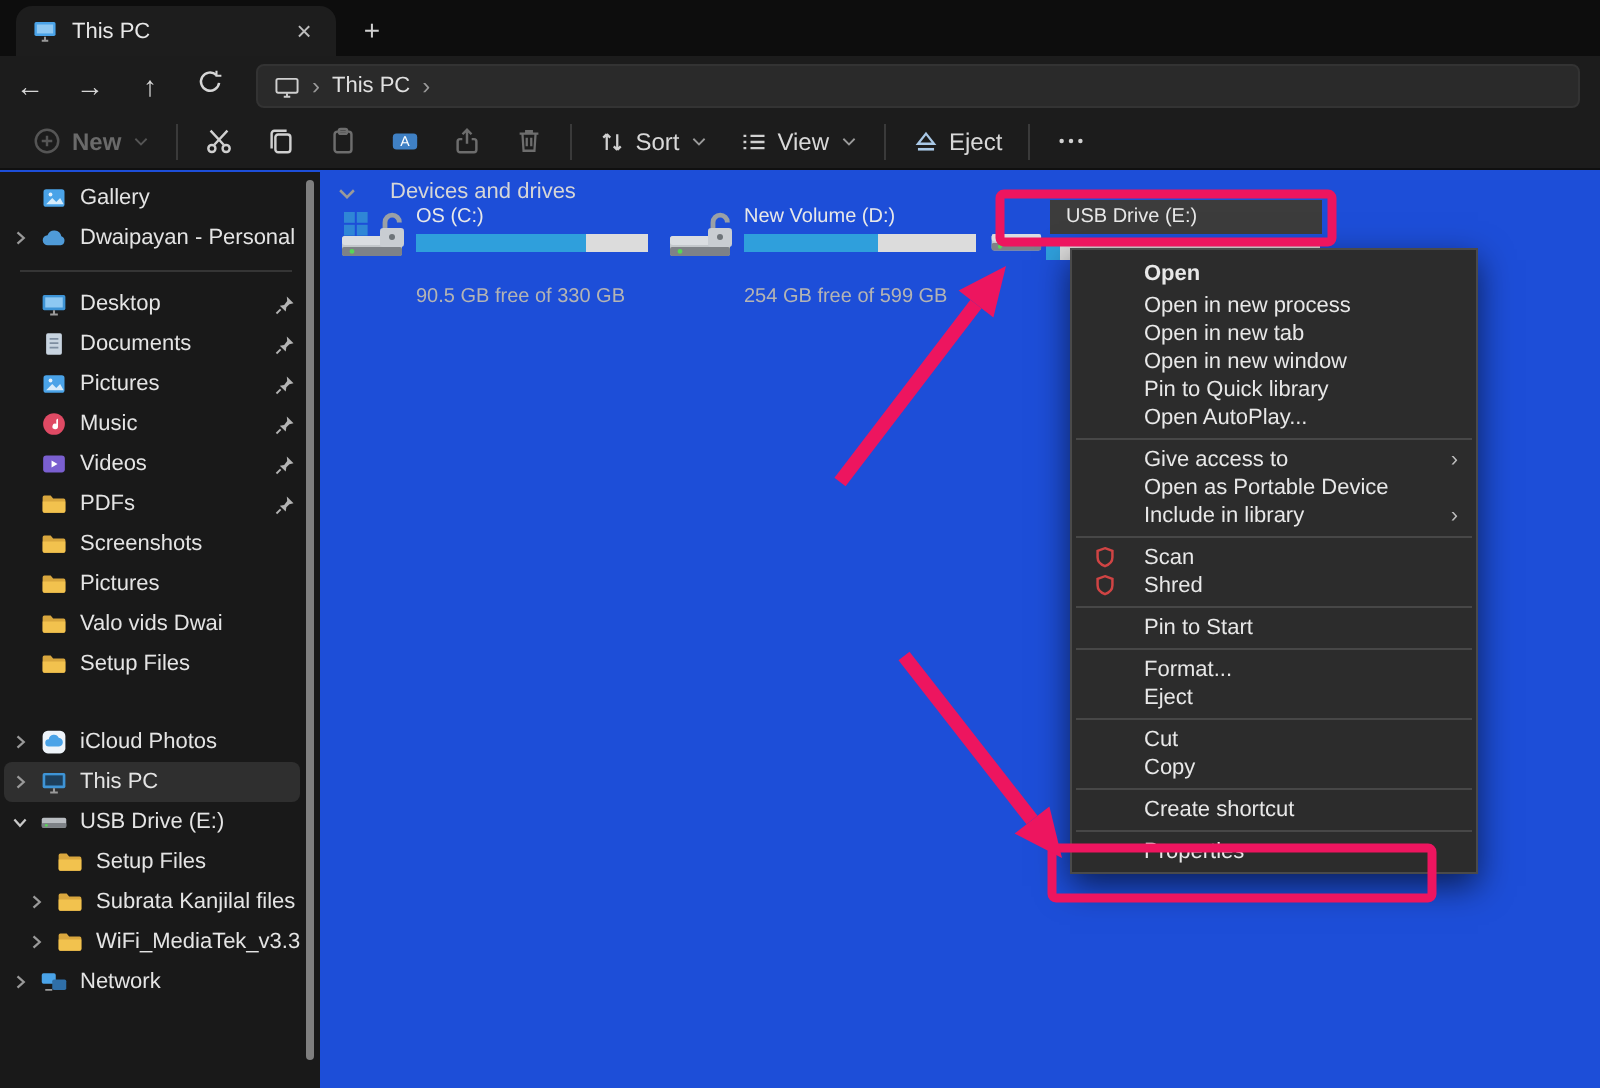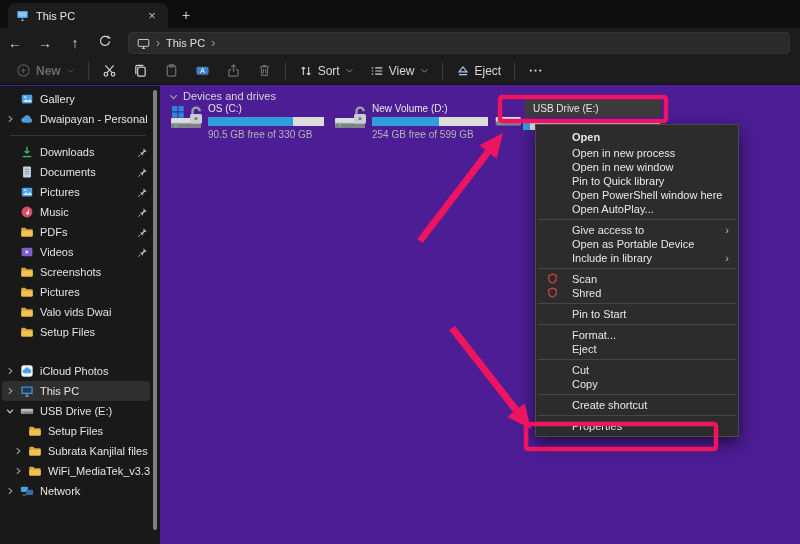--- a/index.html
+++ b/index.html
@@ -1,18 +1,18 @@
 <!DOCTYPE html>
 <html><head>
 <meta charset="utf-8">
 <style>
   * { margin:0; padding:0; box-sizing:border-box; }
   html,body { width:800px; height:544px; background:#000; overflow:hidden;
               font-family:"Liberation Sans", sans-serif; }
-  #window { position:relative; width:800px; height:544px; background:#4c1d95; overflow:hidden; }
+  #window { position:relative; width:800px; height:544px; background:#1d4ed8; overflow:hidden; }
 
   
   #titlebar { position:absolute; left:0; top:0; width:800px; height:28px; background:#0d0d0d; }
   .tab { position:absolute; left:8px; top:3px; width:160px; height:25px; background:#1d1d1d;
          border-radius:8px 8px 0 0; display:flex; align-items:center; padding:0 8px; gap:7px;
          color:#e8e8e8; font-size:11px; }
   .tab .tab-title { flex:1; white-space:nowrap; overflow:hidden; }
   .tab-close { color:#bdbdbd; font-size:13px; width:16px; text-align:center; border-radius:3px; }
   .newtab-btn { position:absolute; left:176px; top:6px; color:#cfcfcf; font-size:14px; width:20px;
                 height:20px; text-align:center; line-height:19px; }
@@ -47,27 +47,27 @@
   .sb-label { flex:1; white-space:nowrap; overflow:hidden; }
   .sb-pin { width:16px; display:inline-flex; justify-content:center; }
   .sb-divider { height:1px; background:#353535; margin:6px 14px 6px 10px; }
   .sb-gap { height:19px; }
   .sb-indent2 { padding-left:8px; }
   #sb-scrollbar { position:absolute; left:153px; top:90px; width:4px; height:440px; background:#7f7f7f;
                   border-radius:2px; }
 
   #main { position:absolute; left:160px; top:86px; width:640px; height:458px; }
   #section-header { position:absolute; left:8px; top:4px; color:#d6d6d6; font-size:11px;
-                    display:flex; gap:4px; align-items:center;justify-content:flex-end; }
+                    display:flex; gap:16px; align-items:center;justify-content:flex-end; }
   .drive-tile { position:absolute; top:17px; width:160px; height:36px; }
   .drive-tile .d-icon { position:absolute; left:0; top:2px; }
   .drive-tile .d-name { position:absolute; left:38px; top:0; font-size:10px; color:#e8e8e8; white-space:nowrap; }
   .drive-tile .d-bar { position:absolute; left:38px; top:14px; width:116px; height:9px; background:#dcdcdc; }
   .drive-tile .d-fill { height:100%; background:#2f9fdc; }
-  .drive-tile .d-free { position:absolute; left:38px; top:26px; font-size:10px; color:#b4b4b4; white-space:nowrap; }
+  .drive-tile .d-free { position:absolute; left:38px; top:40px; font-size:10px; color:#b4b4b4; white-space:nowrap; }
   #drive-0 { left:10px; } #drive-1 { left:174px; }
   #drive-2 { left:335px; width:170px; }
   #drive-2 .d-name { left:30px; padding:3px 8px; top:-3px; background:#3c3c3c; width:136px; }
   #drive-2 .d-bar { left:28px; top:19px; width:137px; height:8px; }
 
   
   #ctxmenu { position:absolute; left:535px; top:124px; width:204px; background:#2c2c2c;
              border:1px solid #4a4a4a; box-shadow:0 6px 16px rgba(0,0,0,.6); padding:3px 0; z-index:5; }
   .menu-item { position:relative; height:14px; line-height:14px; font-size:11px; color:#e8e8e8;
                padding-left:36px; white-space:nowrap; }
@@ -253,25 +253,26 @@
             <path d="M4.6 12.2a2.9 2.9 0 0 1-.3-5.8A4.1 4.1 0 0 1 12.2 7a2.7 2.7 0 0 1-.4 5.2z" fill="#4f9bd8"></path>
           </svg>
         </span>
         <span class="sb-label">Dwaipayan - Personal</span>
       </div>
       <div class="sb-divider"></div>
       <div class="sb-row">
         <span class="sb-chev"></span>
         <span class="sb-ic">
           <svg width="14" height="14" viewBox="0 0 16 16">
-            <path d="M8 2v7.5M8 9.5 5.3 6.8M8 9.5l2.7-2.7" stroke="#46b05e" stroke-width="1.6" fill="none"></path>
-            <path d="M3 13.2h10" stroke="#46b05e" stroke-width="1.6"></path>
-          </svg>
-        </span>
-        <span class="sb-label">Downloads</span>
+            <rect x="1.5" y="2.8" width="13" height="8.7" rx="1" fill="#3e94d6"></rect>
+            <rect x="3" y="4.2" width="10" height="5.8" fill="#8ec8f2"></rect>
+            <path d="M5.8 14h4.4M8 11.5V14" stroke="#9a9a9a" stroke-width="1.2"></path>
+          </svg>
+        </span>
+        <span class="sb-label">Desktop</span>
         <span class="sb-pin">
           <svg width="11" height="11" viewBox="0 0 16 16">
             <path d="M9.3 1.8 14.2 6.7l-3 .7-2.2 2.2-.5 3.2-4.3-4.3 3.2-.5L9.6 5z" fill="#b4b4b4"></path>
             <path d="M4.8 11.2 1.8 14.2" stroke="#b4b4b4" stroke-width="1.4"></path>
           </svg>
         </span>
       </div>
       <div class="sb-row">
         <span class="sb-chev"></span>
         <span class="sb-ic">
@@ -318,41 +319,41 @@
           <svg width="11" height="11" viewBox="0 0 16 16">
             <path d="M9.3 1.8 14.2 6.7l-3 .7-2.2 2.2-.5 3.2-4.3-4.3 3.2-.5L9.6 5z" fill="#b4b4b4"></path>
             <path d="M4.8 11.2 1.8 14.2" stroke="#b4b4b4" stroke-width="1.4"></path>
           </svg>
         </span>
       </div>
       <div class="sb-row">
         <span class="sb-chev"></span>
         <span class="sb-ic">
           <svg width="14" height="14" viewBox="0 0 16 16">
-            <path d="M1.5 4.2a1 1 0 0 1 1-1h3.6l1.4 1.7h6a1 1 0 0 1 1 1V12a1 1 0 0 1-1 1h-11a1 1 0 0 1-1-1z" fill="#d9a73e"></path>
-            <path d="M1.5 6.5h13V12a1 1 0 0 1-1 1h-11a1 1 0 0 1-1-1z" fill="#f2c24e"></path>
-          </svg>
-        </span>
-        <span class="sb-label">PDFs</span>
+            <rect x="1.8" y="3.2" width="12.4" height="9.6" rx="1.8" fill="#7a5fd0"></rect>
+            <path d="M6.6 6v4l3.4-2z" fill="#fff"></path>
+          </svg>
+        </span>
+        <span class="sb-label">Videos</span>
         <span class="sb-pin">
           <svg width="11" height="11" viewBox="0 0 16 16">
             <path d="M9.3 1.8 14.2 6.7l-3 .7-2.2 2.2-.5 3.2-4.3-4.3 3.2-.5L9.6 5z" fill="#b4b4b4"></path>
             <path d="M4.8 11.2 1.8 14.2" stroke="#b4b4b4" stroke-width="1.4"></path>
           </svg>
         </span>
       </div>
       <div class="sb-row">
         <span class="sb-chev"></span>
         <span class="sb-ic">
           <svg width="14" height="14" viewBox="0 0 16 16">
-            <rect x="1.8" y="3.2" width="12.4" height="9.6" rx="1.8" fill="#7a5fd0"></rect>
-            <path d="M6.6 6v4l3.4-2z" fill="#fff"></path>
-          </svg>
-        </span>
-        <span class="sb-label">Videos</span>
+            <path d="M1.5 4.2a1 1 0 0 1 1-1h3.6l1.4 1.7h6a1 1 0 0 1 1 1V12a1 1 0 0 1-1 1h-11a1 1 0 0 1-1-1z" fill="#d9a73e"></path>
+            <path d="M1.5 6.5h13V12a1 1 0 0 1-1 1h-11a1 1 0 0 1-1-1z" fill="#f2c24e"></path>
+          </svg>
+        </span>
+        <span class="sb-label">PDFs</span>
         <span class="sb-pin">
           <svg width="11" height="11" viewBox="0 0 16 16">
             <path d="M9.3 1.8 14.2 6.7l-3 .7-2.2 2.2-.5 3.2-4.3-4.3 3.2-.5L9.6 5z" fill="#b4b4b4"></path>
             <path d="M4.8 11.2 1.8 14.2" stroke="#b4b4b4" stroke-width="1.4"></path>
           </svg>
         </span>
       </div>
       <div class="sb-row">
         <span class="sb-chev"></span>
         <span class="sb-ic">
@@ -551,23 +552,23 @@
           <div class="d-bar">
             <div class="d-fill" style="width: 5%;"></div>
           </div>
         </div>
       </div>
   </main>
 
   <div id="ctxmenu">
       <div class="menu-item bold"><span>Open</span></div>
       <div class="menu-item"><span>Open in new process</span></div>
+      <div class="menu-item"><span>Open in new tab</span></div>
       <div class="menu-item"><span>Open in new window</span></div>
       <div class="menu-item"><span>Pin to Quick library</span></div>
-      <div class="menu-item"><span>Open PowerShell window here</span></div>
       <div class="menu-item"><span>Open AutoPlay...</span></div>
       <div class="menu-sep"></div>
       <div class="menu-item"><span>Give access to</span><span class="menu-sub">›</span></div>
       <div class="menu-item"><span>Open as Portable Device</span></div>
       <div class="menu-item"><span>Include in library</span><span class="menu-sub">›</span></div>
       <div class="menu-sep"></div>
       <div class="menu-item"><span class="menu-ic"><svg width="11" height="11" viewBox="0 0 16 16">
             <path d="M8 1.6l5.4 2v4.6c0 3.2-2.4 5.4-5.4 6.4-3-1-5.4-3.2-5.4-6.4V3.6z" fill="none" stroke="#d04444" stroke-width="1.8"></path>
           </svg></span><span>Scan</span></div>
       <div class="menu-item"><span class="menu-ic"><svg width="11" height="11" viewBox="0 0 16 16">

